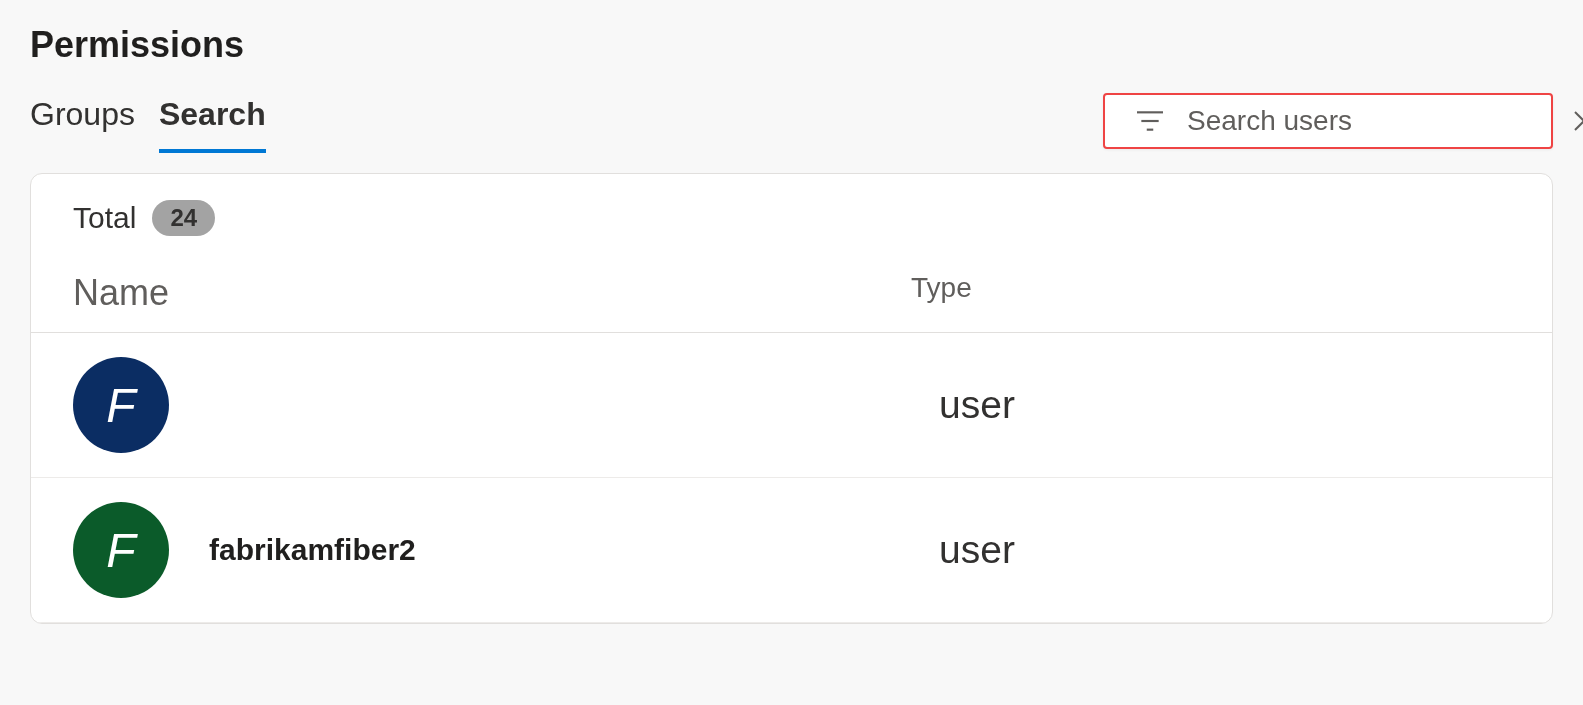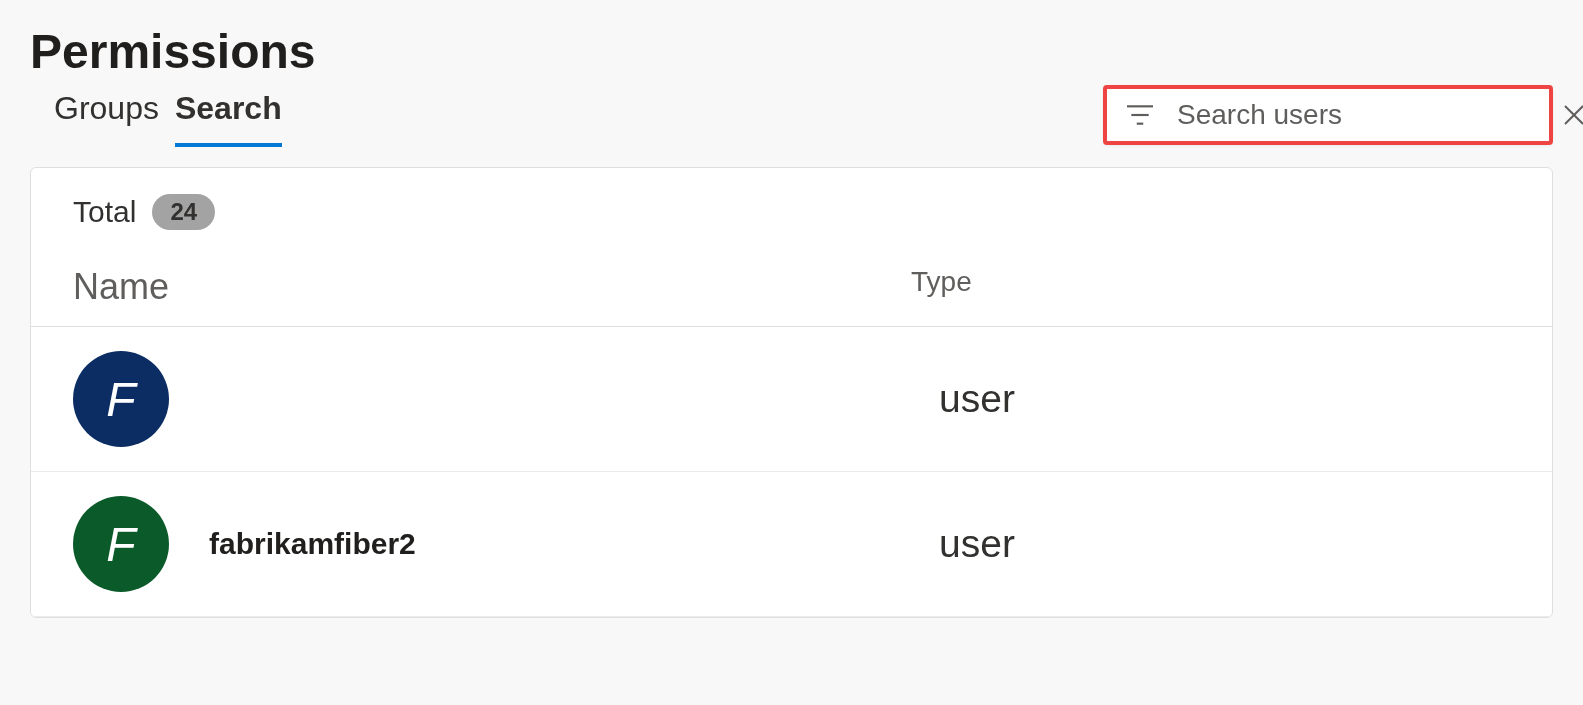--- a/index.html
+++ b/index.html
@@ -12,35 +12,34 @@
       background: #f8f8f8;
       color: #323130;
       width: 1583px;
       height: 705px;
       overflow: hidden;
     }
     .page {
       padding: 24px 30px 0 30px;
     }
     .page-title {
-      font-size: 48px;
+      font-size: 36px;
       font-weight: 600;
       color: #201f1e;
-      margin-bottom: 3px;
+      margin-bottom: 22px;
     }
     .header-row {
       display: flex;
       justify-content: space-between;
       align-items: center;
       margin-bottom: 20px;
     }
     .tabs {
       display: flex;
-      gap: 16px;
-      margin-left: 24px;
+      gap: 24px;
     }
     .tab {
       font-size: 32px;
       color: #323130;
       padding: 8px 0 20px 0;
       cursor: pointer;
       background: none;
       border: none;
       font-family: inherit;
       position: relative;
@@ -54,24 +53,24 @@
       left: 0;
       right: 0;
       bottom: 0;
       height: 4px;
       background: #0078d4;
     }
     .search-box {
       display: flex;
       align-items: center;
       background: #fff;
-      border: 4px solid #ef4444;
+      border: 2px solid #ef4444;
       border-radius: 4px;
       box-shadow: 0 1px 3px rgba(0,0,0,0.06);
-      padding: 10px 20px;
+      padding: 10px 32px;
       gap: 24px;
       width: 450px;
     }
     .filter-icon {
       width: 26px;
       height: 22px;
       flex-shrink: 0;
     }
     .search-input {
       border: none;
@@ -87,21 +86,21 @@
     }
     .close-icon {
       width: 24px;
       height: 24px;
       cursor: pointer;
       flex-shrink: 0;
     }
     .card {
       background: #fff;
       border: 1px solid #e1dfdd;
-      border-radius: 6px;
+      border-radius: 12px;
       overflow: hidden;
     }
     .total-row {
       display: flex;
       align-items: center;
       gap: 16px;
       padding: 26px 42px 18px 42px;
     }
     .total-label {
       font-size: 30px;

